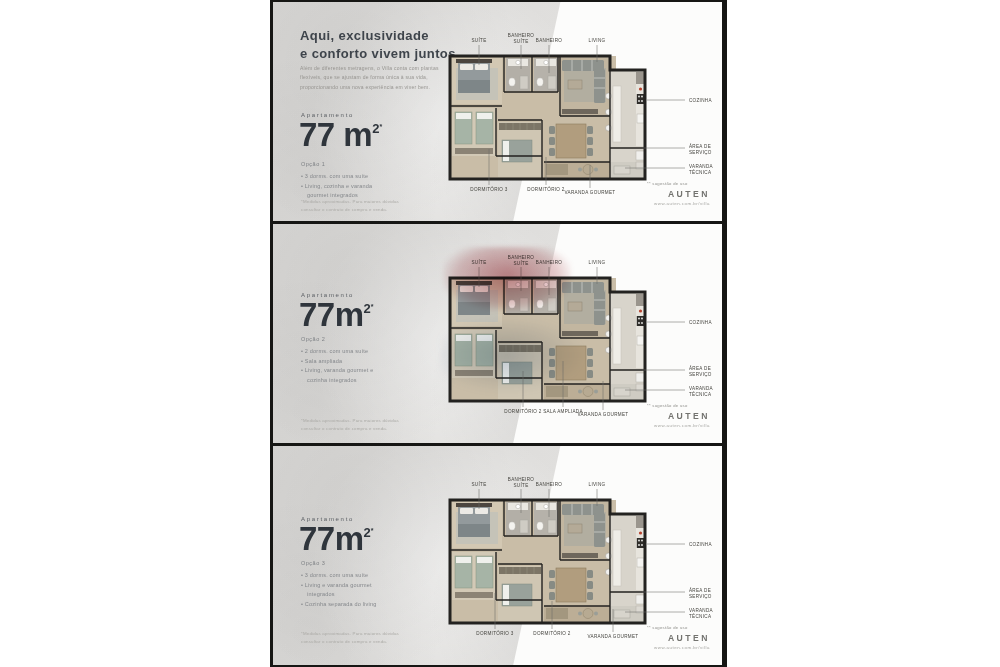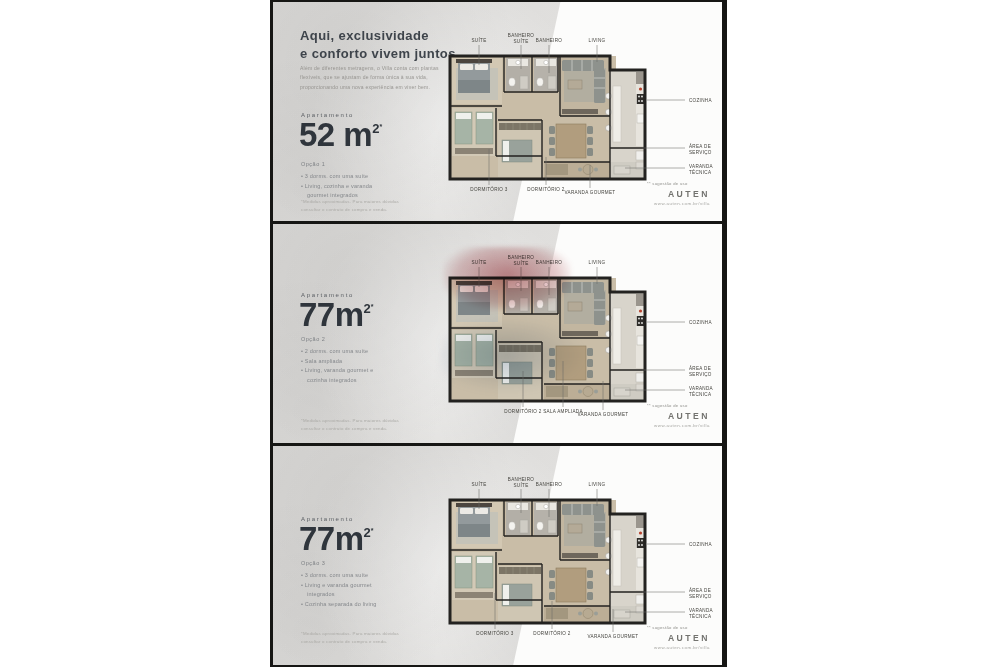--- a/index.html
+++ b/index.html
@@ -167,21 +167,21 @@
 
     <section class="panel p1">
       <div class="texture"></div>
       <div class="wedge"></div>
       <div class="copy">
         <h1 class="headline">Aqui, exclusividade
 e conforto vivem juntos.</h1>
         <p class="intro-par">Além de diferentes metragens, o Villa conta com plantas flexíveis, que se ajustam de forma única à sua vida, proporcionando uma nova experiência em viver bem.</p>
         <div class="apt-label">Apartamento</div>
         <div class="area">
-          <span class="area-num">52 m</span><span class="area-sup">2</span><span class="area-mark">*</span>
+          <span class="area-num">77 m</span><span class="area-sup">2</span><span class="area-mark">*</span>
         </div>
         <div class="option">Opção 1</div>
         <div class="features">
           <div class="feature">3 dorms. com uma suíte</div>
           <div class="feature">Living, cozinha e varanda gourmet integrados</div>
         </div>
         <div class="footnote">*Medidas aproximadas. Para maiores dúvidas
 consultar o contrato de compra e venda.</div>
       </div>
       <svg class="plan" viewBox="0 0 281 177">

